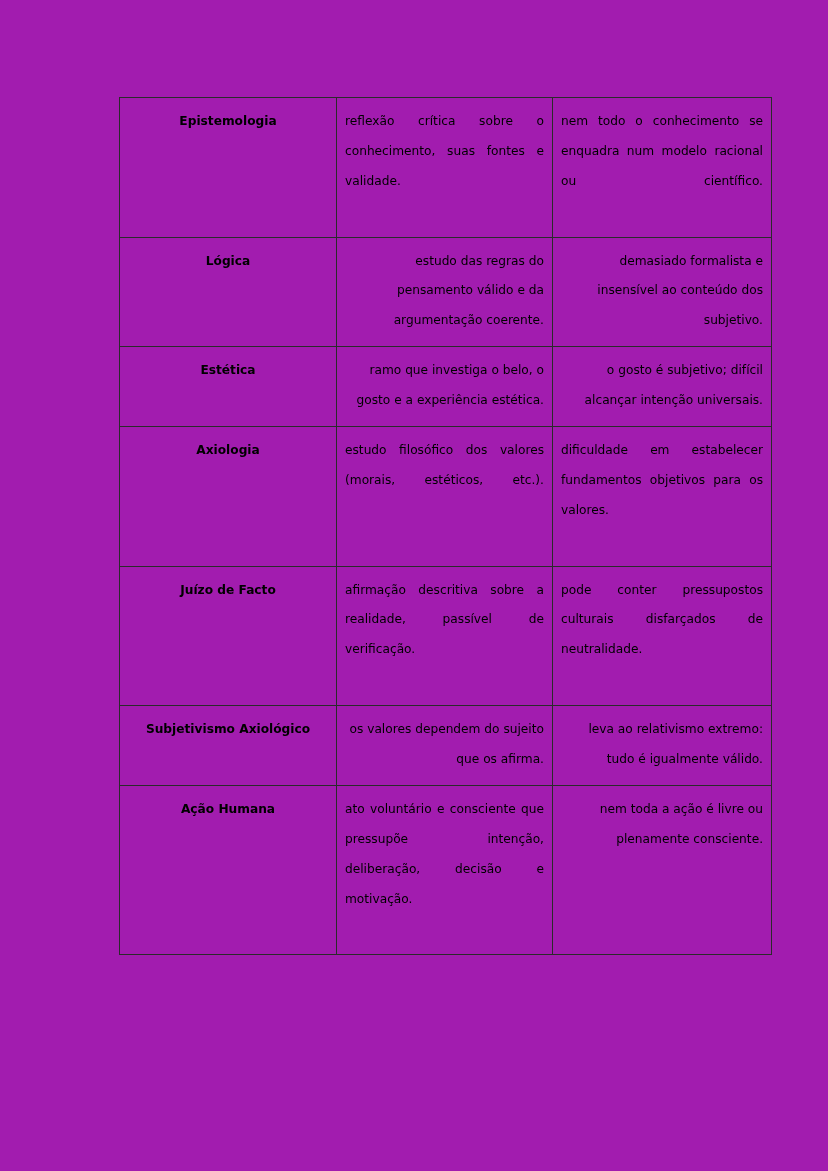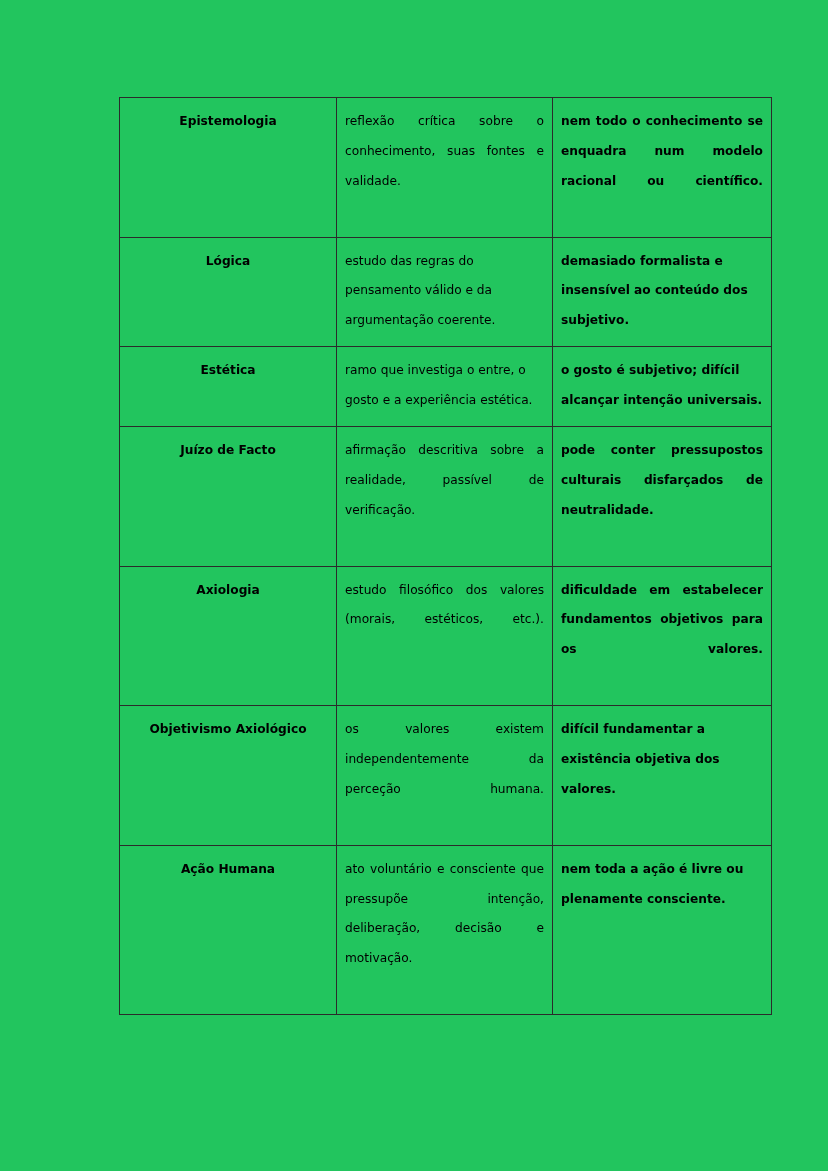--- a/index.html
+++ b/index.html
@@ -13,21 +13,21 @@
     font-family: "DejaVu Sans", sans-serif;
     color: #000000;
     position: relative;
   }
   .page {
     position: absolute;
     left: 0;
     top: 0;
     width: 828px;
     height: 1171px;
-    background: #22c55e;
+    background: #a21caf;
   }
   .doc-table {
     position: absolute;
     left: 119px;
     top: 97px;
     width: 602px;
     border-collapse: collapse;
     table-layout: fixed;
   }
   .doc-table td {
@@ -38,21 +38,20 @@
     line-height: 2.45;
   }
   .col-term {
     width: 200px;
   }
   .col-def {
     width: 199px;
   }
   .col-crit {
     width: 202px;
-    font-weight: bold;
   }
   .term {
     text-align: center;
     font-weight: bold;
     font-size: 12.4px;
     line-height: 1.35;
     padding-top: 11px;
   }
   .justify {
     text-align: justify;
@@ -60,21 +59,21 @@
     -webkit-hyphens: none;
     hyphens: none;
   }
   
   .justify::after {
     content: "";
     display: inline-block;
     width: 100%;
   }
   .nojust {
-    text-align: left;
+    text-align: right;
   }
 </style>
 </head>
 <body>
 
 <div class="page">
   <table class="doc-table">
     <tbody>
 
       <tr>
@@ -84,43 +83,43 @@
       </tr>
 
       <tr>
         <td class="col-term term">Lógica</td>
         <td class="col-def nojust">estudo das regras do pensamento válido e da argumentação coerente.</td>
         <td class="col-crit nojust">demasiado formalista e insensível ao conteúdo dos subjetivo.</td>
       </tr>
 
       <tr>
         <td class="col-term term">Estética</td>
-        <td class="col-def nojust">ramo que investiga o entre, o gosto e a experiência estética.</td>
+        <td class="col-def nojust">ramo que investiga o belo, o gosto e a experiência estética.</td>
         <td class="col-crit nojust">o gosto é subjetivo; difícil alcançar intenção universais.</td>
+      </tr>
+
+      <tr>
+        <td class="col-term term">Axiologia</td>
+        <td class="col-def justify">estudo filosófico dos valores (morais, estéticos, etc.).</td>
+        <td class="col-crit justify">dificuldade em estabelecer fundamentos objetivos para os valores.</td>
       </tr>
 
       <tr>
         <td class="col-term term">Juízo de Facto</td>
         <td class="col-def justify">afirmação descritiva sobre a realidade, passível de verificação.</td>
         <td class="col-crit justify">pode conter pressupostos culturais disfarçados de neutralidade.</td>
       </tr>
 
+
       <tr>
-        <td class="col-term term">Axiologia</td>
-        <td class="col-def justify">estudo filosófico dos valores (morais, estéticos, etc.).</td>
-        <td class="col-crit justify">dificuldade em estabelecer fundamentos objetivos para os valores.</td>
+        <td class="col-term term">Subjetivismo Axiológico</td>
+        <td class="col-def nojust">os valores dependem do sujeito que os afirma.</td>
+        <td class="col-crit nojust">leva ao relativismo extremo: tudo é igualmente válido.</td>
       </tr>
 
-
-
-      <tr>
-        <td class="col-term term">Objetivismo Axiológico</td>
-        <td class="col-def justify">os valores existem independentemente da perceção humana.</td>
-        <td class="col-crit nojust">difícil fundamentar a existência objetiva dos valores.</td>
-      </tr>
 
       <tr>
         <td class="col-term term">Ação Humana</td>
         <td class="col-def justify">ato voluntário e consciente que pressupõe intenção, deliberação, decisão e motivação.</td>
         <td class="col-crit nojust">nem toda a ação é livre ou plenamente consciente.</td>
       </tr>
 
     </tbody>
   </table>
 </div>

